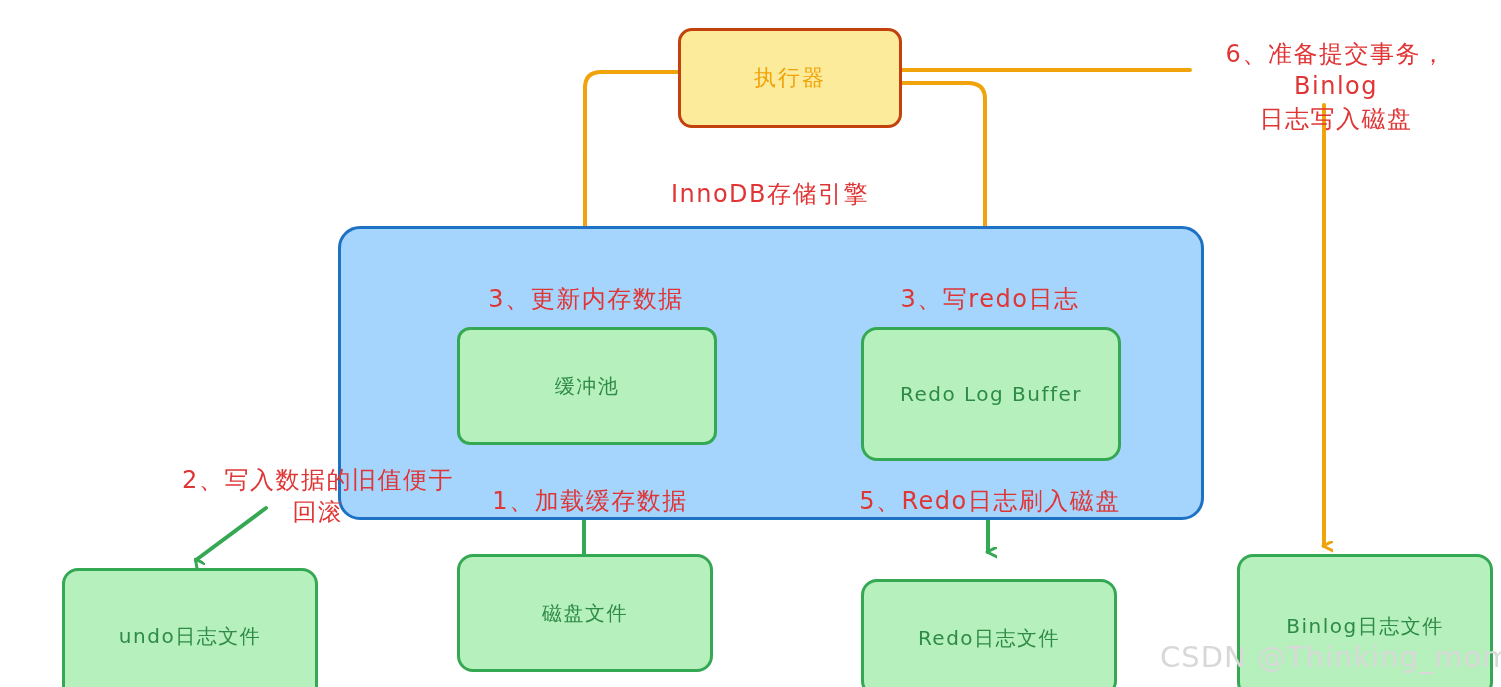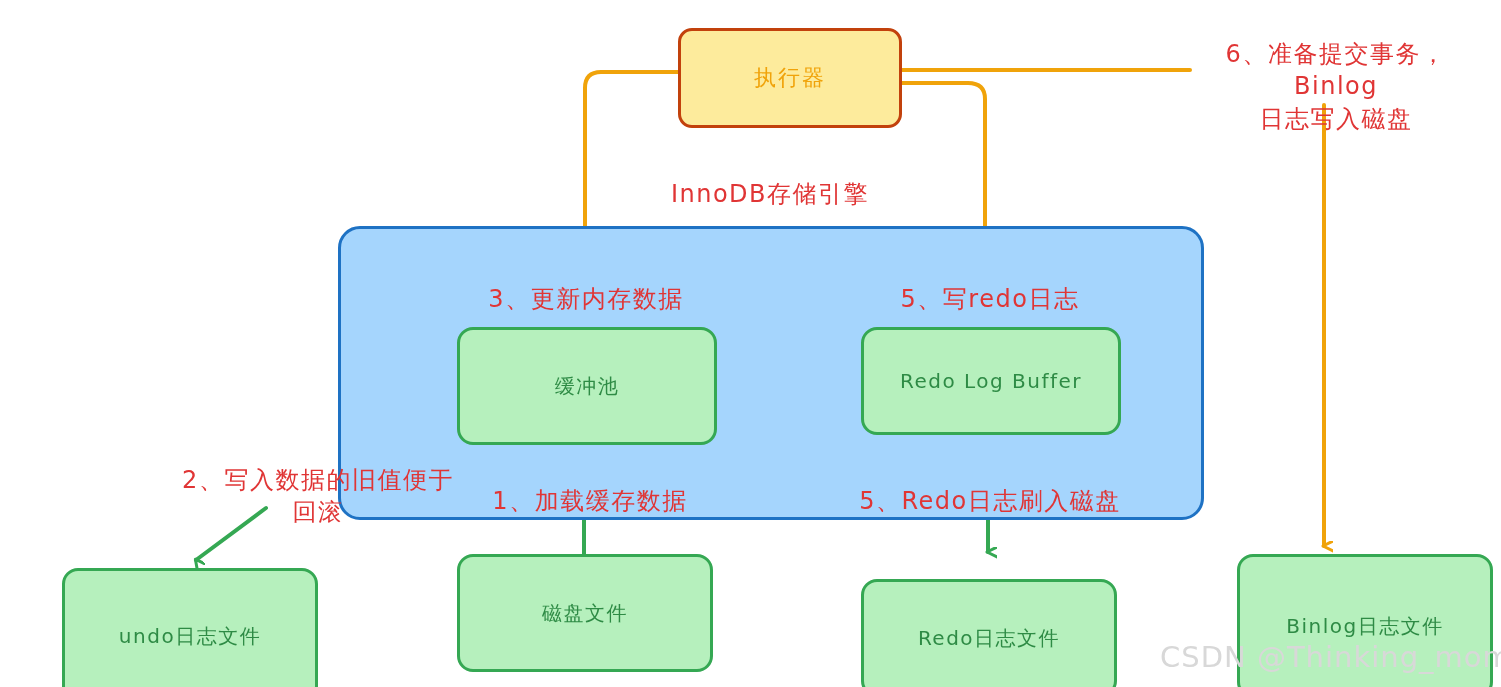--- a/index.html
+++ b/index.html
@@ -118,38 +118,38 @@
       <path d="M266,508 L196,560" fill="none" stroke="#35a853" stroke-width="4" stroke-linecap="round" marker-end="url(#arrow-green)"></path>
     </g>
   </svg>
 
   <div class="container-innodb" style="left:338px; top:226px; width:866px; height:294px;"></div>
 
   <div class="label-red" style="left:600px; top:178px; width:340px;">InnoDB存储引擎</div>
 
   <div class="node node-exec" style="left:678px; top:28px; width:224px; height:100px;">执行器</div>
 
-  <div class="node node-green" style="left:457px; top:327px; width:260px; height:118px;">缓冲池</div>
+  <div class="node node-green" style="left:457px; top:327px; width:260px; height:118px;border-radius:13px;">缓冲池</div>
 
-  <div class="node node-green" style="left:861px; top:327px; width:260px; height:108px;">Redo Log Buffer</div>
+  <div class="node node-green" style="left:861px; top:327px; width:260px; height:134px;">Redo Log Buffer</div>
 
   <div class="node node-green" style="left:62px; top:568px; width:256px; height:136px;">undo日志文件</div>
 
   <div class="node node-green" style="left:457px; top:554px; width:256px; height:118px;">磁盘文件</div>
 
   <div class="node node-green" style="left:861px; top:554px; width:256px; height:118px;margin-top:25px;">Redo日志文件</div>
 
   <div class="node node-green" style="left:1198px; top:554px; width:256px; height:144px;margin-left:39px;">Binlog日志文件</div>
 
   <div class="label-red" style="left:168px; top:435px; width:300px;margin-top:29px;">2、写入数据的旧值便于
 回滚</div>
 
   <div class="label-red" style="left:436px; top:283px; width:300px;">3、更新内存数据</div>
 
-  <div class="label-red" style="left:840px; top:283px; width:300px;">5、写redo日志</div>
+  <div class="label-red" style="left:840px; top:283px; width:300px;">3、写redo日志</div>
 
   <div class="label-red" style="left:440px; top:485px; width:300px;">1、加载缓存数据</div>
 
   <div class="label-red" style="left:840px; top:485px; width:300px;">5、Redo日志刷入磁盘</div>
 
   <div class="label-red" style="left:1186px; top:38px; width:300px;">6、准备提交事务，Binlog
 日志写入磁盘</div>
 
   <div class="watermark" style="left:1160px; top:640px;">CSDN @Thinking_moment</div>
 

